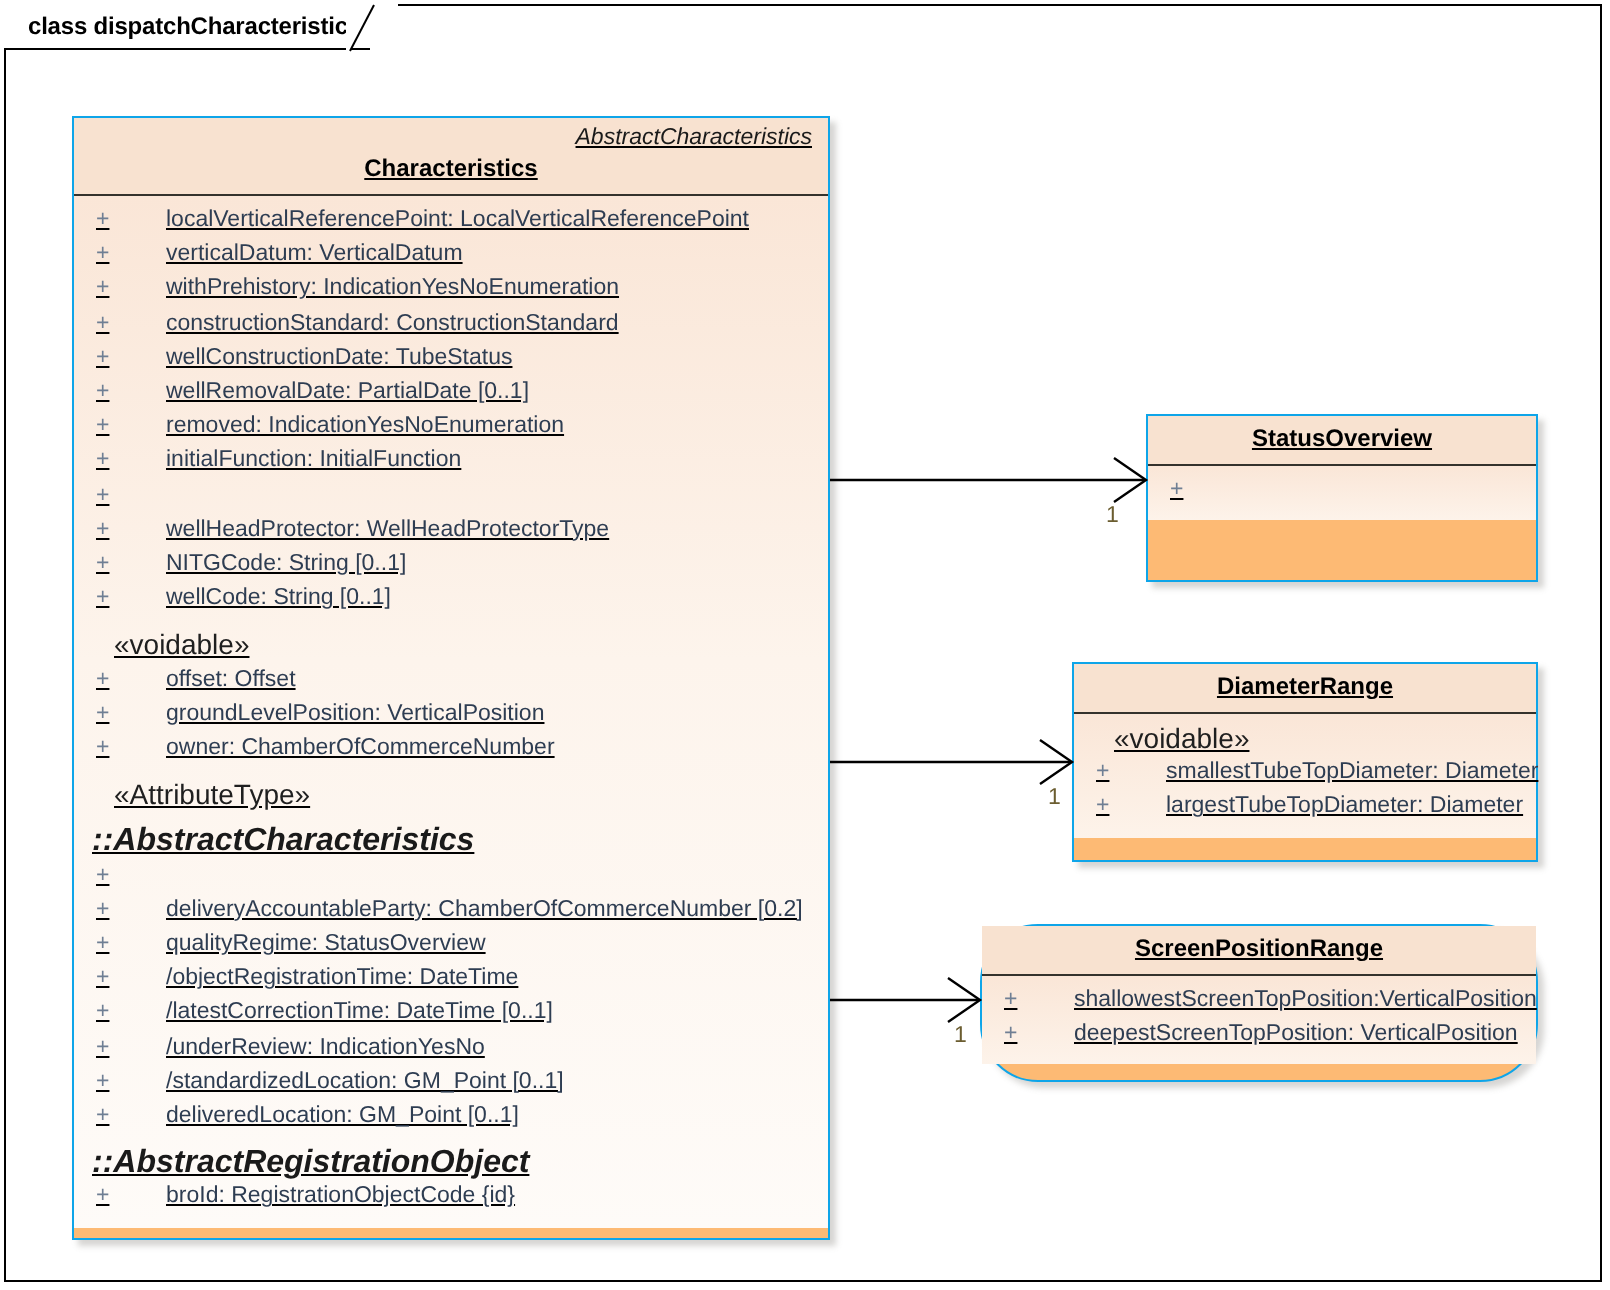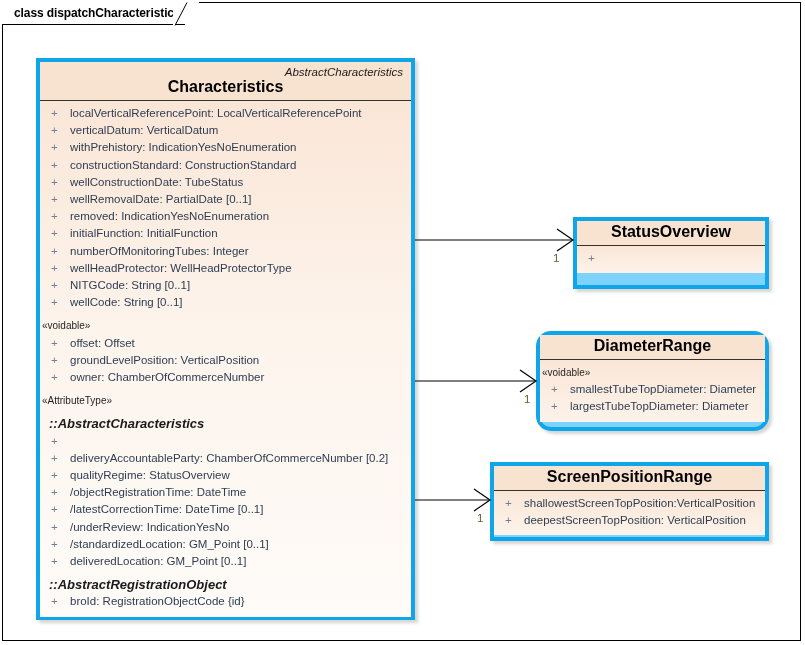--- a/index.html
+++ b/index.html
@@ -55,41 +55,42 @@
     top: 2px;
     width: 26px;
     height: 24px;
     overflow: hidden;
   }
   .diagram-tab-slant svg { display: block; }
 
   
   .uml-class {
     position: absolute;
-    border: 4px solid #0ea5e9;
+    border: 1px solid #0ea5e9;
     box-sizing: border-box;
     box-shadow: 3px 3px 3px rgba(120,115,110,0.30);
-    background: #7dd3fc;
+    background: #fdba74;
+    text-decoration: underline;
   }
   .uml-header {
     background: #f8e2d0;
     border-bottom: 1px solid #34322c;
     box-sizing: border-box;
     padding: 3px 8px 5px 8px;
   }
   .uml-parent {
     font-size: 11.5px;
     font-style: italic;
     color: #1a1a1a;
     text-align: right;
     line-height: 14px;
     white-space: nowrap;
   }
   .uml-name {
-    font-size: 16px;
+    font-size: 12px;
     font-weight: bold;
     color: #000000;
     text-align: center;
     line-height: 16px;
     white-space: nowrap;
   }
   .uml-body {
     background: linear-gradient(to bottom, #fae6d7 0%, #fdf4ec 45%, #fefbf8 100%);
     padding: 4px 0 6px 0;
     box-sizing: border-box;
@@ -107,33 +108,33 @@
     white-space: nowrap;
   }
   .attr-vis {
     width: 11px;
     margin-left: 11px;
     color: #6f7f94;
     flex: 0 0 auto;
     font-size: 11.5px;
   }
   .attr-text {
-    margin-left: 8px;
+    margin-left: 24px;
     color: #2e3d52;
   }
   
   .stereo {
-    font-size: 10px;
+    font-size: 14px;
     color: #1f1f1f;
     line-height: 17.2px;
-    margin-left: 2px;
+    margin-left: 20px;
     white-space: nowrap;
   }
   .group-head {
-    font-size: 13px;
+    font-size: 16px;
     font-style: italic;
     font-weight: bold;
     color: #1a1a1a;
     line-height: 17.2px;
     margin-left: 9px;
     white-space: nowrap;
   }
 
   
   .connectors {
@@ -200,21 +201,20 @@
         <div class="attr">
           <span class="attr-vis">+</span>
           <span class="attr-text">removed: IndicationYesNoEnumeration</span>
         </div>
         <div class="attr">
           <span class="attr-vis">+</span>
           <span class="attr-text">initialFunction: InitialFunction</span>
         </div>
         <div class="attr">
           <span class="attr-vis">+</span>
-          <span class="attr-text">numberOfMonitoringTubes: Integer</span>
         </div>
         <div class="attr">
           <span class="attr-vis">+</span>
           <span class="attr-text">wellHeadProtector: WellHeadProtectorType</span>
         </div>
         <div class="attr">
           <span class="attr-vis">+</span>
           <span class="attr-text">NITGCode: String [0..1]</span>
         </div>
         <div class="attr">
@@ -272,49 +272,49 @@
         </div>
         <div style="height: 6px;"></div>
         <div class="group-head">::AbstractRegistrationObject</div>
         <div class="attr">
           <span class="attr-vis">+</span>
           <span class="attr-text">broId: RegistrationObjectCode {id}</span>
         </div>
       </div>
   </div>
 
-  <div class="uml-class" id="rc-0" style="left:573px; top:217px; width:196px; height:72px;">
+  <div class="uml-class" id="rc-0" style="left:573px; top:207px; width:196px; height:84px;">
     <div class="uml-header">
       <div class="uml-name">StatusOverview</div>
     </div>
     <div class="uml-body flat" id="rc-body-0">
         <div class="attr">
           <span class="attr-vis">+</span>
         </div>
       </div>
   </div>
 
-  <div class="uml-class" id="rc-1" style="left:536px; top:331px; width:233px; height:100px;border-radius:15px;">
+  <div class="uml-class" id="rc-1" style="left:536px; top:331px; width:233px; height:100px;">
     <div class="uml-header">
       <div class="uml-name">DiameterRange</div>
     </div>
     <div class="uml-body flat" id="rc-body-1">
         <div class="stereo">«voidable»</div>
         <div class="attr">
           <span class="attr-vis">+</span>
           <span class="attr-text">smallestTubeTopDiameter: Diameter</span>
         </div>
         <div class="attr">
           <span class="attr-vis">+</span>
           <span class="attr-text">largestTubeTopDiameter: Diameter</span>
         </div>
       </div>
   </div>
 
-  <div class="uml-class" id="rc-2" style="left:490px; top:462px; width:279px; height:79px;">
+  <div class="uml-class" id="rc-2" style="left:490px; top:462px; width:279px; height:79px;border-radius:29px;">
     <div class="uml-header">
       <div class="uml-name">ScreenPositionRange</div>
     </div>
     <div class="uml-body flat" id="rc-body-2">
         <div class="attr">
           <span class="attr-vis">+</span>
           <span class="attr-text">shallowestScreenTopPosition:VerticalPosition</span>
         </div>
         <div class="attr">
           <span class="attr-vis">+</span>

